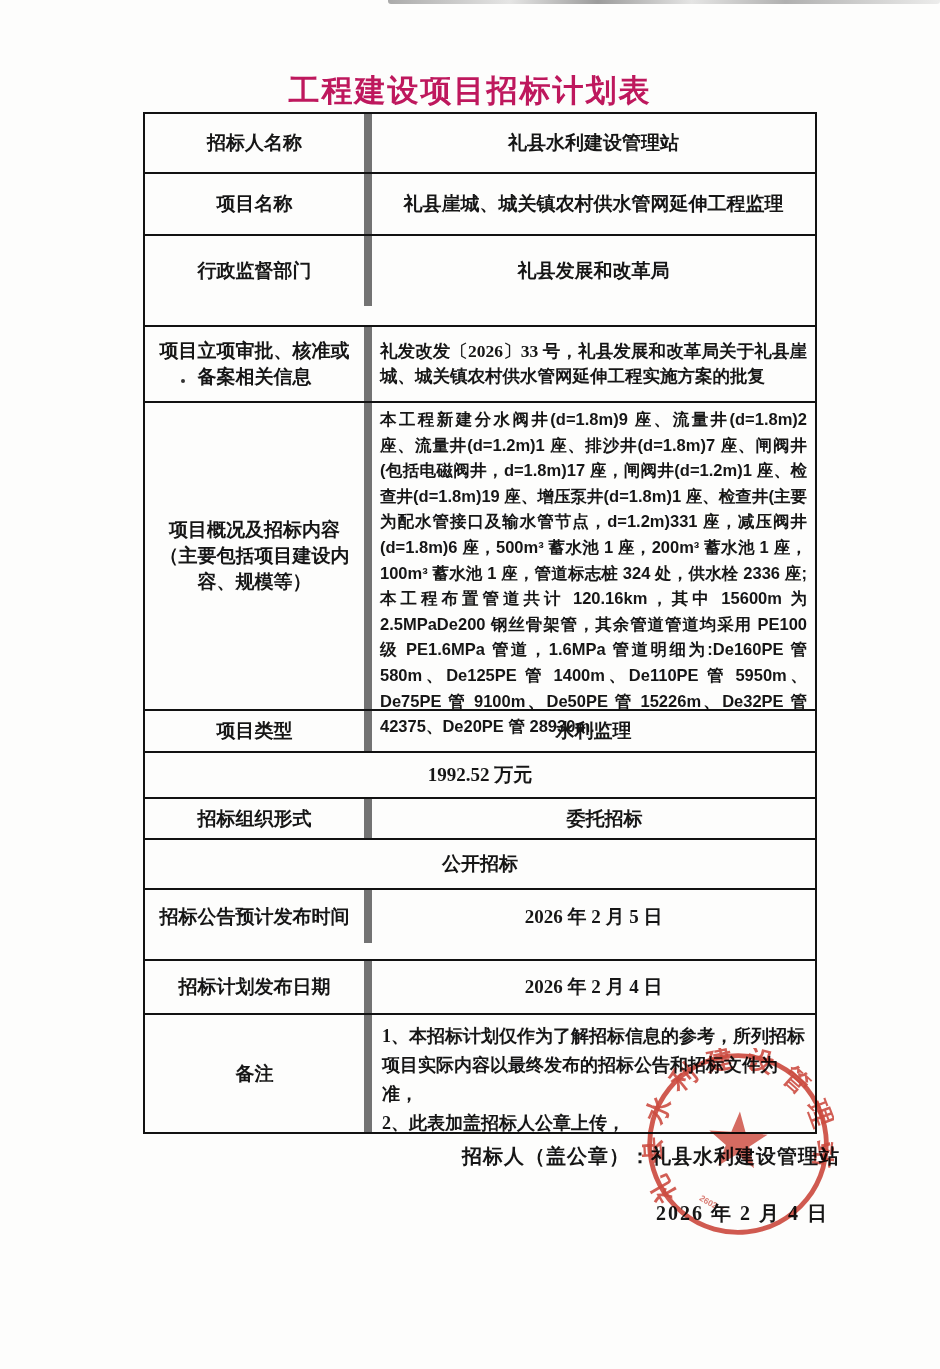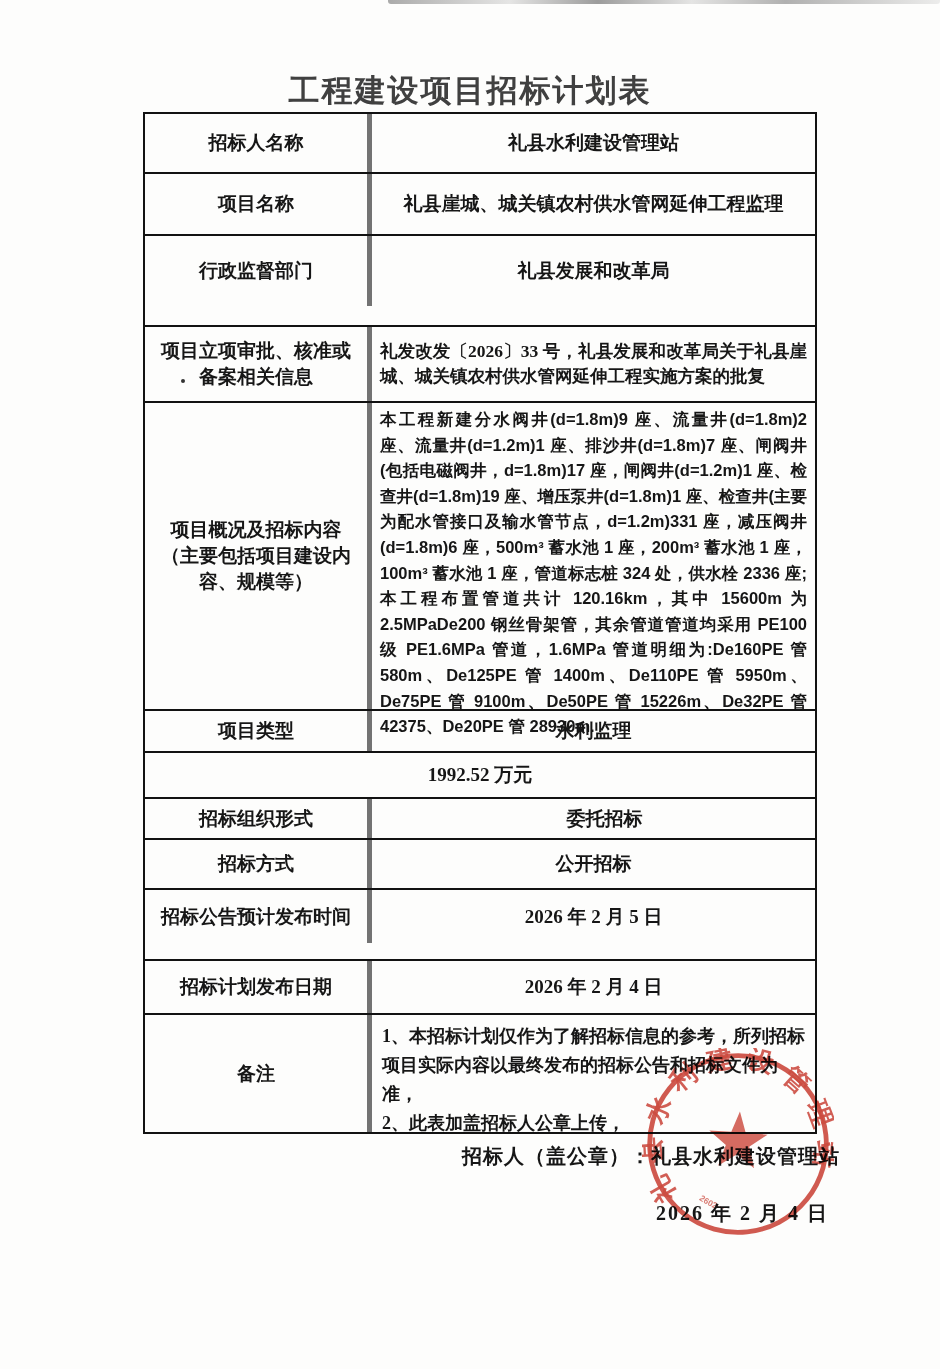--- a/index.html
+++ b/index.html
@@ -22,21 +22,21 @@
       rgba(60,60,60,.5) 38%, rgba(130,130,130,.2) 55%,
       rgba(70,70,70,.42) 72%, rgba(140,140,140,.15) 100%);
     border-radius:0 0 3px 3px;
   }
 
   .doc-title {
     position:absolute; top:70px; left:0; width:100%;
     text-align:center;
     font-size:31px; font-weight:700; letter-spacing:2px;
     font-family:"Liberation Serif", serif;
-    color:#404040;
+    color:#be185d;
   }
 
   
   .tender-table {
     position:absolute; left:143px; top:112px; width:674px;
     border:2.5px solid #121212;
     background:transparent;
   }
   .t-row { display:flex; border-top:2px solid #121212; }
   .t-row:first-child { border-top:none; }
@@ -49,21 +49,21 @@
   .t-row:nth-of-type(7){ height:46px; }
   .t-row:nth-of-type(8){ height:41px;gap:22px; }
   .t-row:nth-of-type(9){ height:50px; }
   .t-row:nth-of-type(10){ height:55px; }
   .t-row:nth-of-type(11){ height:54px;margin-top:16px; }
   .t-row:nth-of-type(12){ height:119px; }
 
   .cell { display:flex; align-items:center; }
   .cell.label {
     width:227px; flex:0 0 227px;
-    border-right:5px solid #737373;
+    border-right:8px solid #737373;
     justify-content:center; text-align:center;
     font-size:19px; font-weight:700; line-height:26px;
     padding:0 8px;
     font-family:"Liberation Serif", serif;
     position:relative;
   }
   .cell.value {
     flex:1; justify-content:center; text-align:center;
     font-size:19px; font-weight:700;
     font-family:"Liberation Serif", serif;
@@ -173,21 +173,20 @@
     <div class="t-row">
       <div class="cell value">1992.52 万元</div>
     </div>
 
     <div class="t-row">
       <div class="cell label">招标组织形式</div>
       <div class="cell value">委托招标</div>
     </div>
 
     <div class="t-row">
-      <div class="cell label">招标方式</div>
       <div class="cell value">公开招标</div>
     </div>
 
     <div class="t-row">
       <div class="cell label">招标公告预计发布时间</div>
       <div class="cell value">2026 年 2 月 5 日</div>
     </div>
 
     <div class="t-row">
       <div class="cell label">招标计划发布日期</div>

